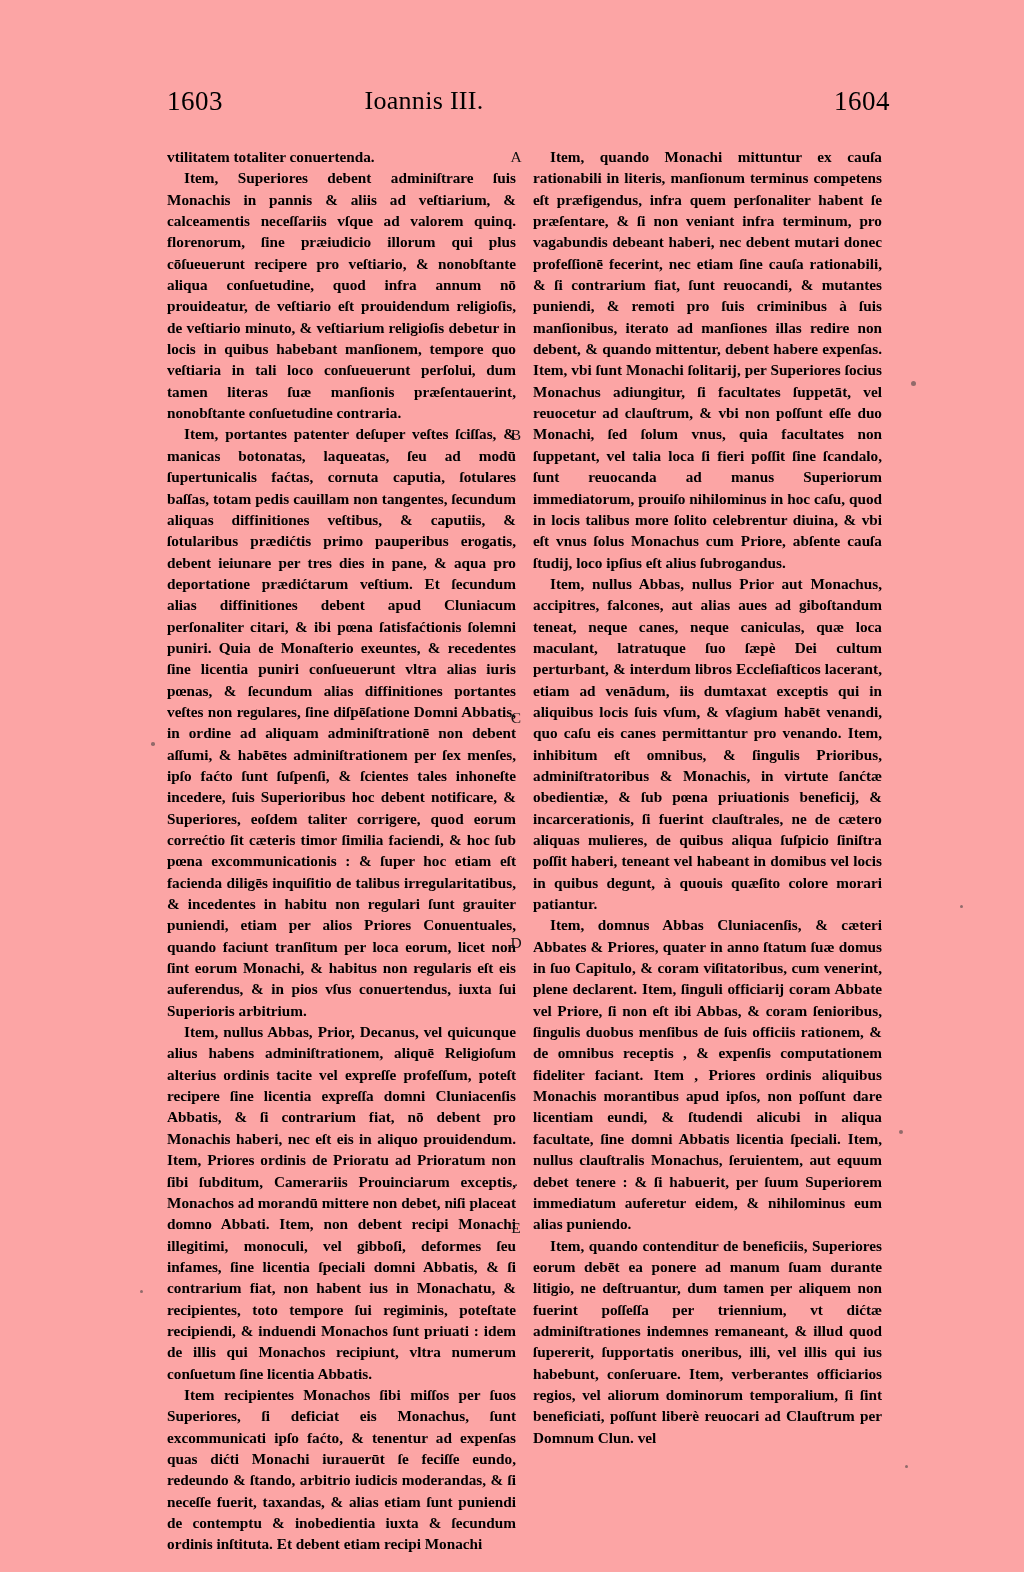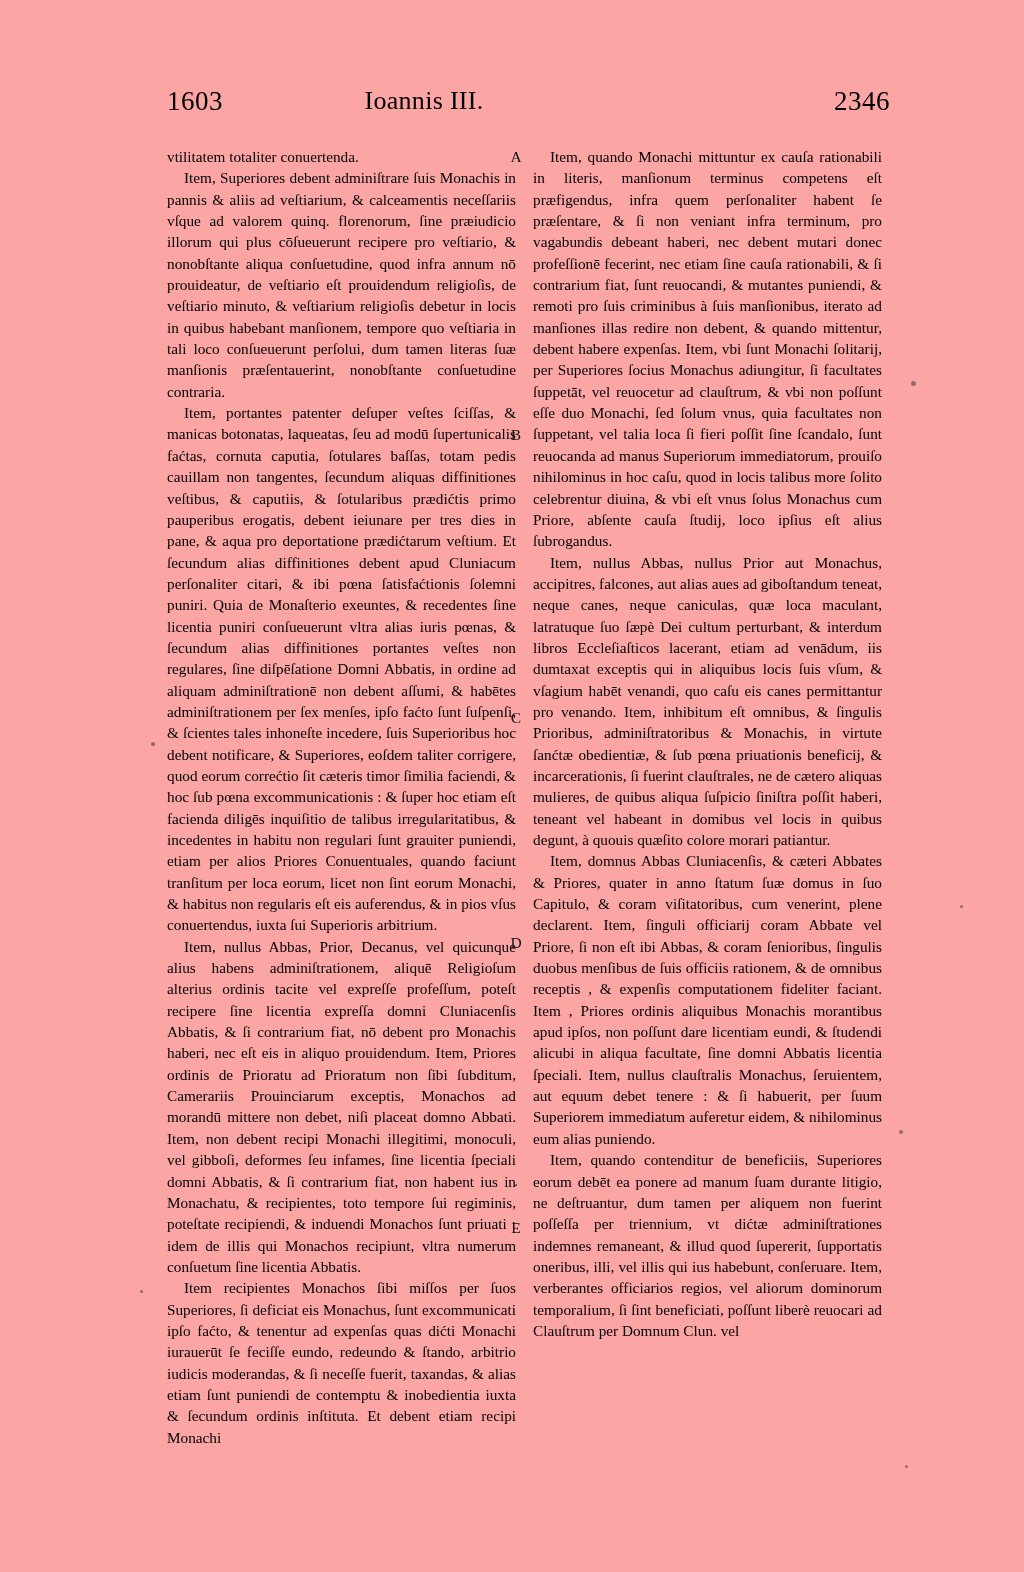--- a/index.html
+++ b/index.html
@@ -57,20 +57,21 @@
   }
   .col {
     position: absolute;
     top: 0;
     width: 349px;
     font-size: 15.25px;
     line-height: 21.35px;
     text-align: justify;
     text-justify: inter-word;
     hyphens: none;
+    font-weight: bold;
   }
   .col-left  { left: 167px; }
   .col-right { left: 533px; }
 
   .col p {
     margin: 0;
     text-indent: 17px;
   }
   .col p.cont {
     text-indent: 0;
@@ -103,21 +104,21 @@
   }
 </style>
 </head>
 <body>
 
 <div class="page">
 
   <div class="running-head">
     <div class="folio folio-left">1603</div>
     <div class="head-title">Ioannis III.</div>
-    <div class="folio folio-right">2346</div>
+    <div class="folio folio-right">1604</div>
   </div>
 
   <div class="columns">
 
     <div class="col col-left" id="left-column">
         <p class="cont">vtilitatem totaliter conuertenda.</p>
         <p class="">Item, Superiores debent adminiſtrare ſuis Monachis in pannis &amp; aliis ad veſtiarium, &amp; calceamentis neceſſariis vſque ad valorem quinq. florenorum, ſine præiudicio illorum qui plus cōſueuerunt recipere pro veſtiario, &amp; nonobſtante aliqua conſuetudine, quod infra annum nō prouideatur, de veſtiario eſt prouidendum religioſis, de veſtiario minuto, &amp; veſtiarium religioſis debetur in locis in quibus habebant manſionem, tempore quo veſtiaria in tali loco conſueuerunt perſolui, dum tamen literas ſuæ manſionis præſentauerint, nonobſtante conſuetudine contraria.</p>
         <p class="">Item, portantes patenter deſuper veſtes ſciſſas, &amp; manicas botonatas, laqueatas, ſeu ad modū ſupertunicalis faćtas, cornuta caputia, ſotulares baſſas, totam pedis cauillam non tangentes, ſecundum aliquas diffinitiones veſtibus, &amp; caputiis, &amp; ſotularibus prædićtis primo pauperibus erogatis, debent ieiunare per tres dies in pane, &amp; aqua pro deportatione prædićtarum veſtium. Et ſecundum alias diffinitiones debent apud Cluniacum perſonaliter citari, &amp; ibi pœna ſatisfaćtionis ſolemni puniri. Quia de Monaſterio exeuntes, &amp; recedentes ſine licentia puniri conſueuerunt vltra alias iuris pœnas, &amp; ſecundum alias diffinitiones portantes veſtes non regulares, ſine diſpēſatione Domni Abbatis, in ordine ad aliquam adminiſtrationē non debent aſſumi, &amp; habētes adminiſtrationem per ſex menſes, ipſo faćto ſunt ſuſpenſi, &amp; ſcientes tales inhoneſte incedere, ſuis Superioribus hoc debent notificare, &amp; Superiores, eoſdem taliter corrigere, quod eorum correćtio ſit cæteris timor ſimilia faciendi, &amp; hoc ſub pœna excommunicationis : &amp; ſuper hoc etiam eſt facienda diligēs inquiſitio de talibus irregularitatibus, &amp; incedentes in habitu non regulari ſunt grauiter puniendi, etiam per alios Priores Conuentuales, quando faciunt tranſitum per loca eorum, licet non ſint eorum Monachi, &amp; habitus non regularis eſt eis auferendus, &amp; in pios vſus conuertendus, iuxta ſui Superioris arbitrium.</p>
         <p class="">Item, nullus Abbas, Prior, Decanus, vel quicunque alius habens adminiſtrationem, aliquē Religioſum alterius ordinis tacite vel expreſſe profeſſum, poteſt recipere ſine licentia expreſſa domni Cluniacenſis Abbatis, &amp; ſi contrarium fiat, nō debent pro Monachis haberi, nec eſt eis in aliquo prouidendum. Item, Priores ordinis de Prioratu ad Prioratum non ſibi ſubditum, Camerariis Prouinciarum exceptis, Monachos ad morandū mittere non debet, niſi placeat domno Abbati. Item, non debent recipi Monachi illegitimi, monoculi, vel gibboſi, deformes ſeu infames, ſine licentia ſpeciali domni Abbatis, &amp; ſi contrarium fiat, non habent ius in Monachatu, &amp; recipientes, toto tempore ſui regiminis, poteſtate recipiendi, &amp; induendi Monachos ſunt priuati : idem de illis qui Monachos recipiunt, vltra numerum conſuetum ſine licentia Abbatis.</p>
         <p class="">Item recipientes Monachos ſibi miſſos per ſuos Superiores, ſi deficiat eis Monachus, ſunt excommunicati ipſo faćto, &amp; tenentur ad expenſas quas dićti Monachi iurauerūt ſe feciſſe eundo, redeundo &amp; ſtando, arbitrio iudicis moderandas, &amp; ſi neceſſe fuerit, taxandas, &amp; alias etiam ſunt puniendi de contemptu &amp; inobedientia iuxta &amp; ſecundum ordinis inſtituta. Et debent etiam recipi Monachi</p>

